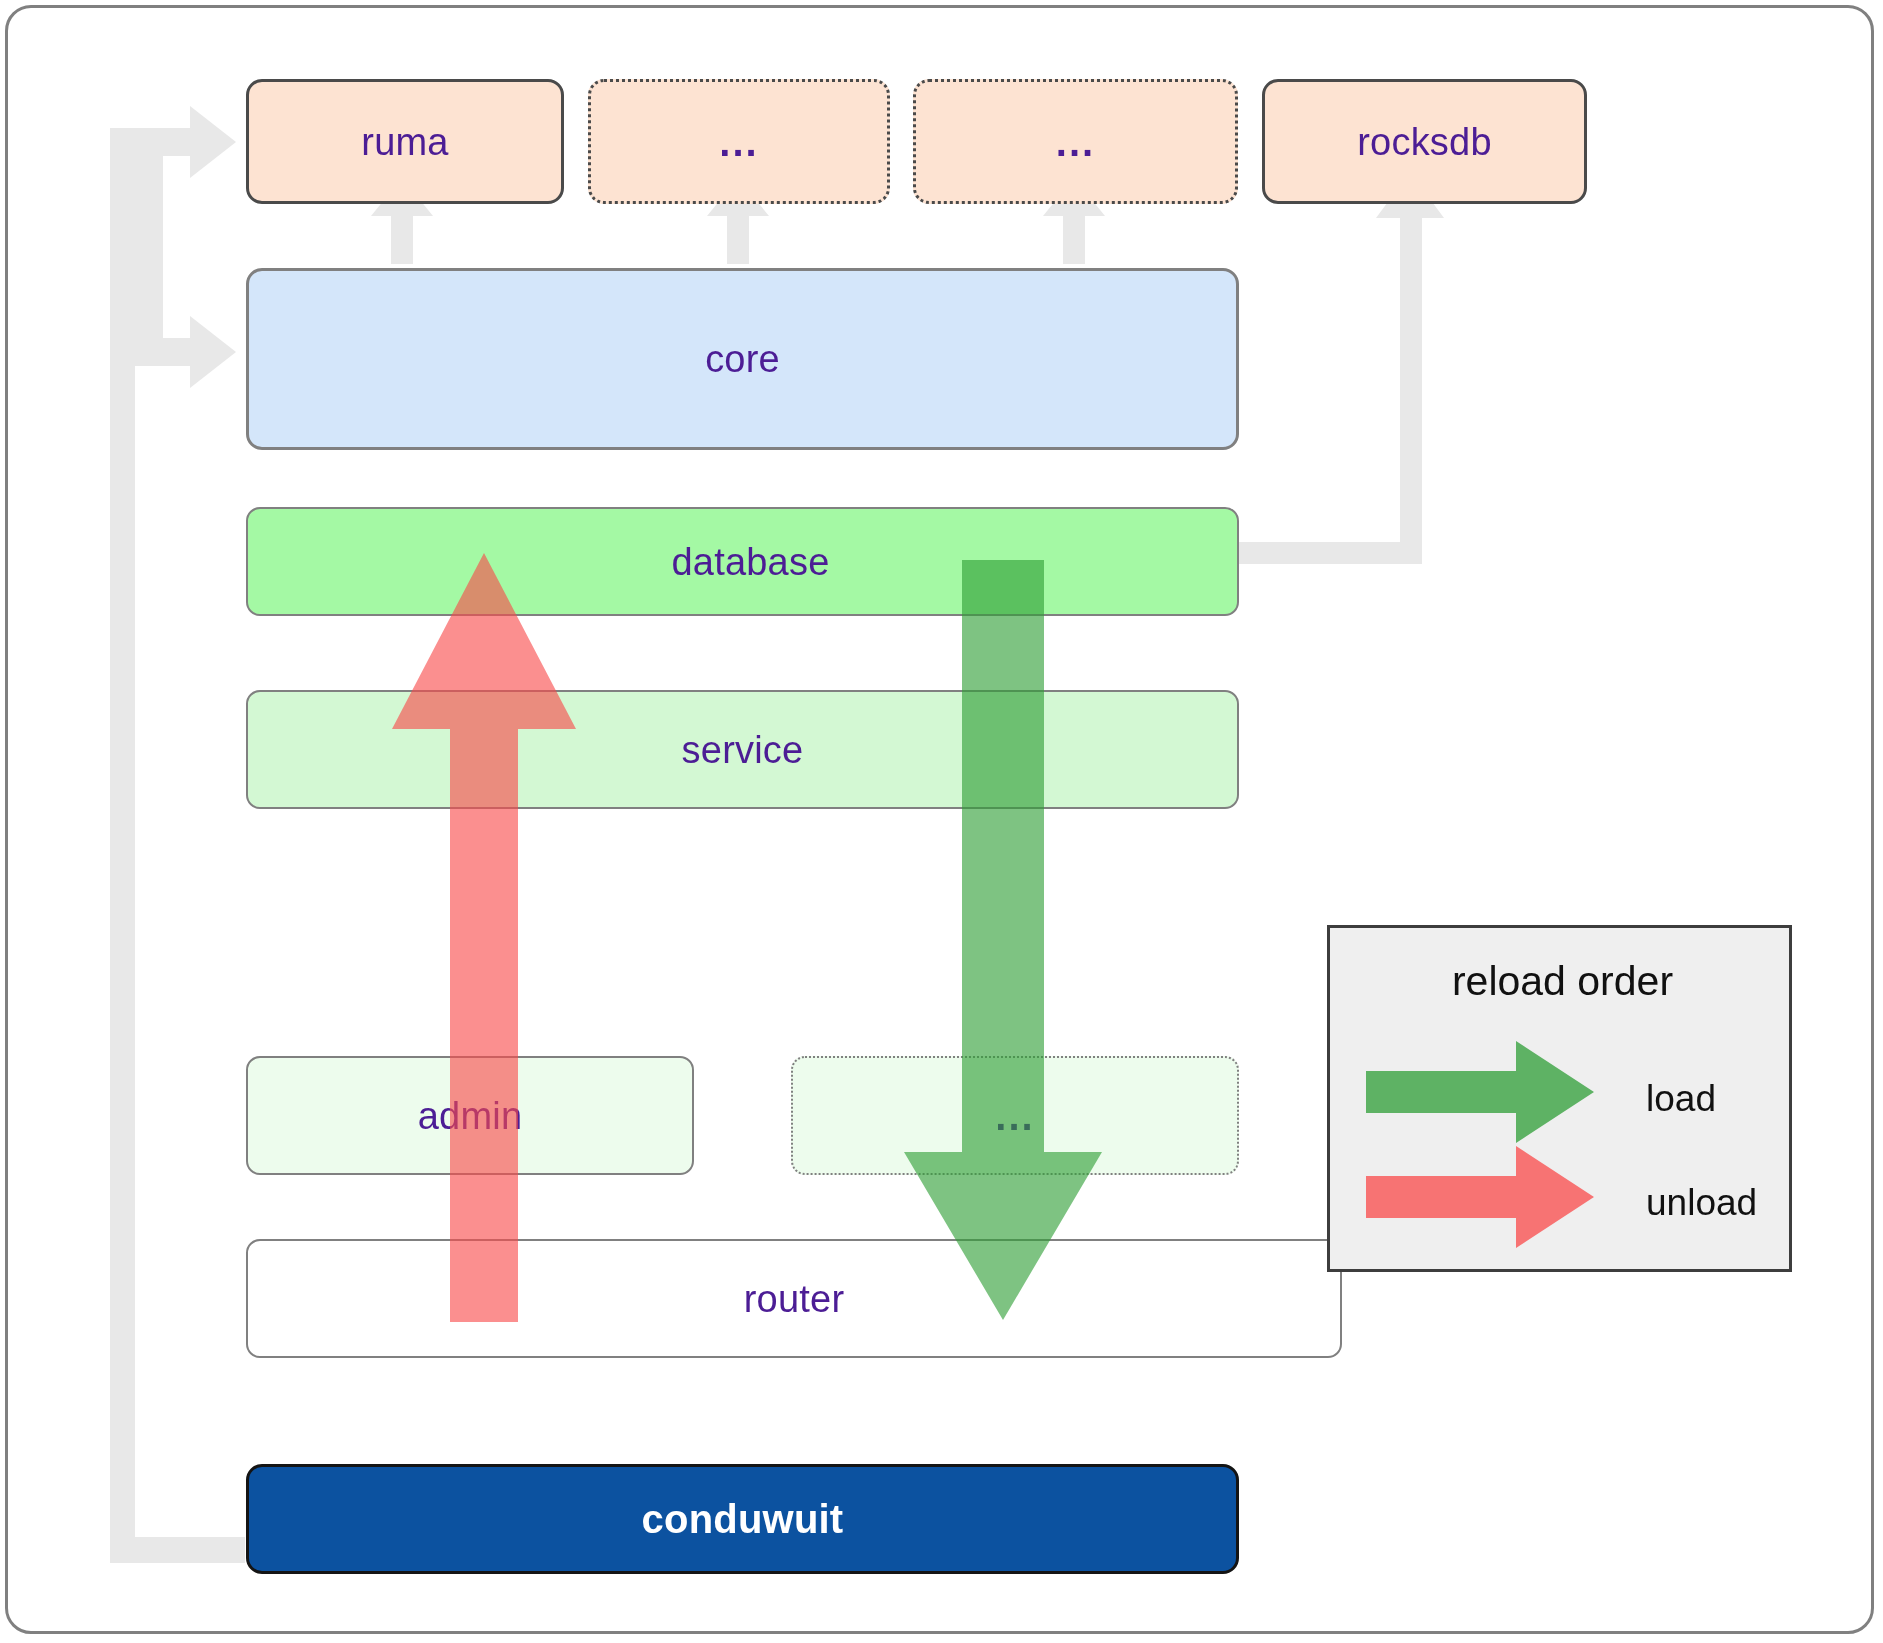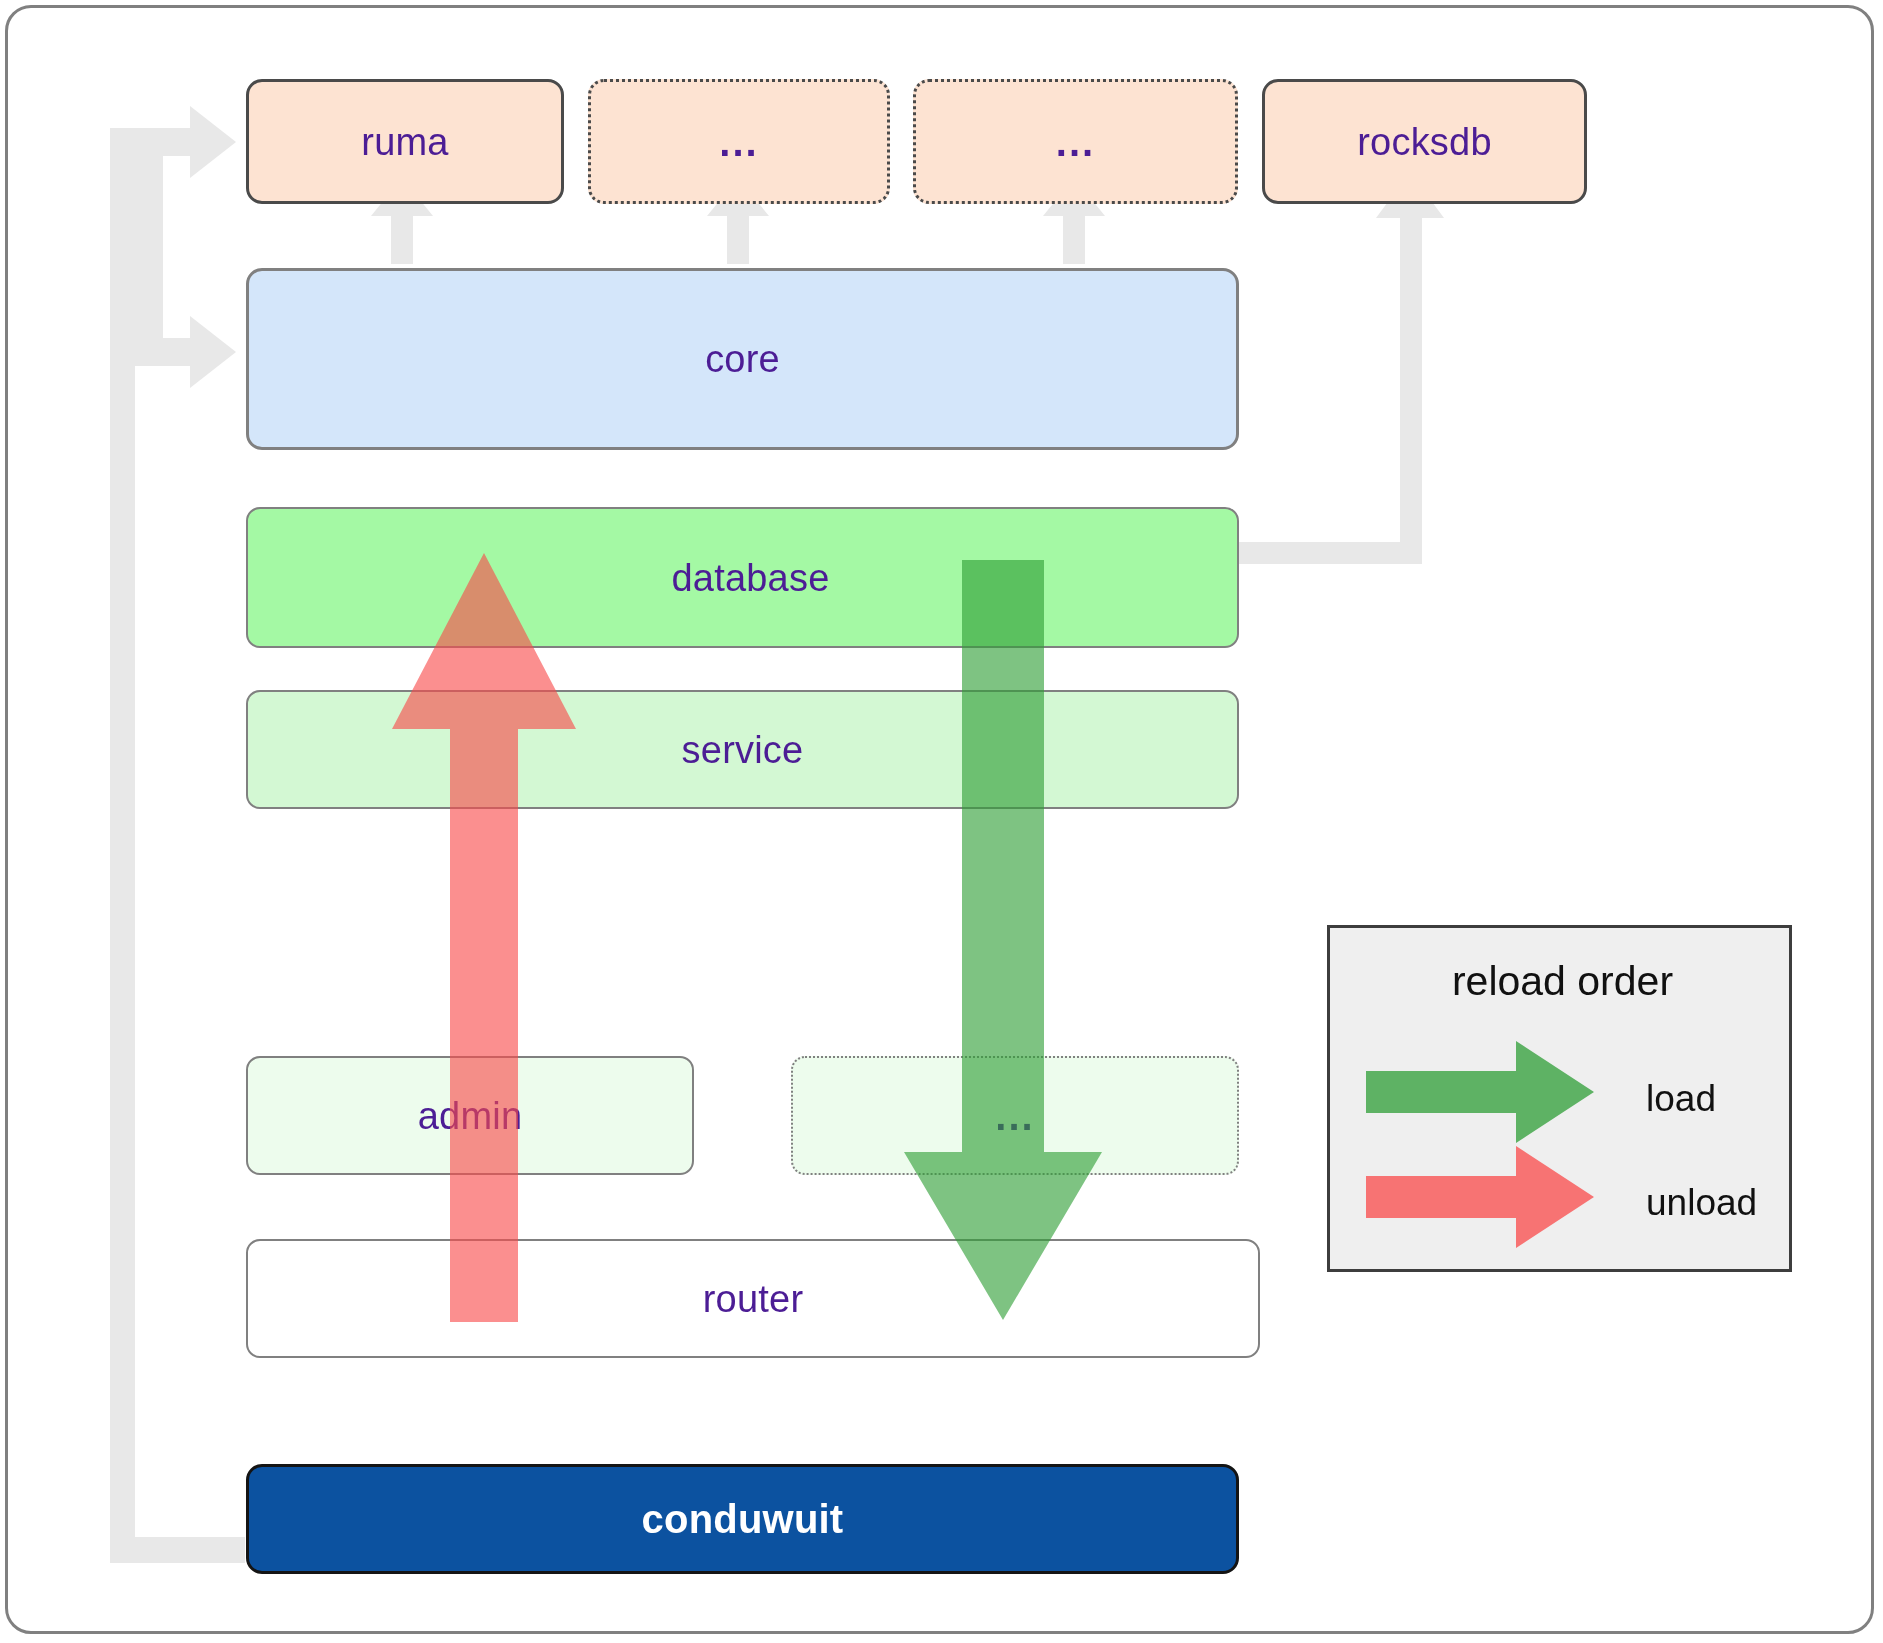--- a/index.html
+++ b/index.html
@@ -172,38 +172,38 @@
   </div>
 
   <div class="node core-layer" style="left:246px; top:268px; width:993px; height:182px;">
     <span class="label">core</span>
   </div>
 
   <div class="node dep" style="left:1262px; top:79px; width:325px; height:125px;">
     <span class="label">rocksdb</span>
   </div>
 
-  <div class="node db-layer" style="left:246px; top:507px; width:993px; height:141px;padding-left:16px;">
+  <div class="node db-layer" style="left:246px; top:507px; width:993px; height:109px;padding-left:16px;">
     <span class="label">database</span>
   </div>
 
   <div class="node service-layer" style="left:246px; top:690px; width:993px; height:119px;">
     <span class="label">service</span>
   </div>
 
 
   <div class="node admin-layer" style="left:246px; top:1056px; width:448px; height:119px;">
     <span class="label">admin</span>
   </div>
 
   <div class="node dots-layer ellipsis" style="left:791px; top:1056px; width:448px; height:119px;">
     <span class="label">...</span>
   </div>
 
-  <div class="node router-layer" style="left:246px; top:1239px; width:1014px; height:119px;">
+  <div class="node router-layer" style="left:246px; top:1239px; width:1096px; height:119px;">
     <span class="label">router</span>
   </div>
 
   <div class="node app-layer" style="left:246px; top:1464px; width:993px; height:110px;">
     <span class="label">conduwuit</span>
   </div>
 
   <svg class="layer" viewBox="0 0 1883 1643">
 
     <g opacity="0.62">

